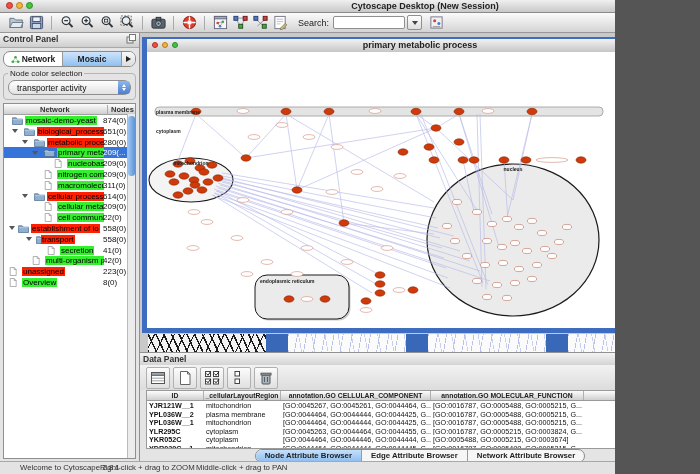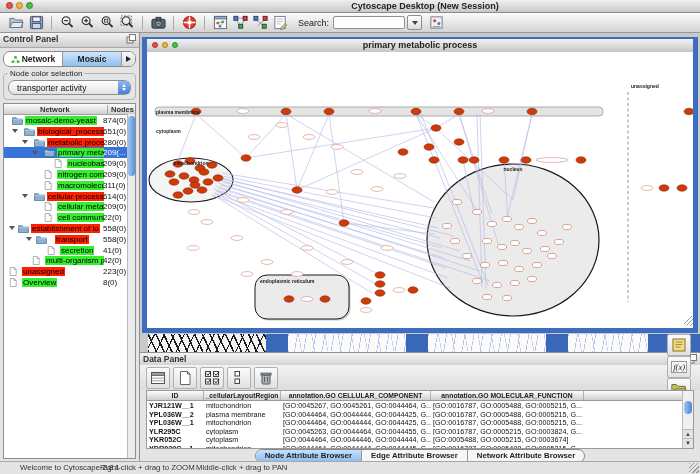--- a/index.html
+++ b/index.html
@@ -1,16 +1,16 @@
 <!DOCTYPE html>
 <html><head>
 <meta charset="utf-8">
 <style>
   html,body{margin:0;padding:0;background:#555;}
-  .app{position:relative;width:700px;height:474px;background:#e2e2e2;overflow:hidden;
+  .app{position:relative;width:615px;height:474px;background:#e2e2e2;overflow:hidden;
        font-family:"Liberation Sans",sans-serif;-webkit-font-smoothing:antialiased;}
   
   .titlebar{position:absolute;left:0;top:0;width:700px;height:12px;
     background:linear-gradient(#f0f0f0,#c8c8c8);border-bottom:1px solid #8a8a8a;}
   .tl{position:absolute;top:2px;width:7px;height:7px;border-radius:50%;box-sizing:border-box;}
   .tl.red{left:6px;background:#ee4f43;border:1px solid #b03028;}
   .tl.yel{left:16px;background:#f5b23c;border:1px solid #b57e1e;}
   .tl.grn{left:26px;background:#46c440;border:1px solid #2a8c26;}
   .titlebar .title{position:absolute;left:150px;right:0;top:1px;text-align:center;
     font-size:9px;font-weight:bold;color:#222;}
@@ -416,21 +416,21 @@
               <span class="tcount">558(0)</span>
             </div>
             <div class="trow">
               <span class="tarrow" style="left: 22px;"></span>
               <span class="ticon" style="left: 32px;">
                 <svg viewBox="0 0 12 10" width="11" height="9">
                   <path d="M0.5 2h4l1 1.5h6V9.5H0.5z" fill="#8fb0d0" stroke="#4a6a8a" stroke-width="0.8"></path>
                   <path d="M0.5 4h11" stroke="#bcd4ea" stroke-width="0.8"></path>
                 </svg>
               </span>
-              <span class="tlabel red" style="left: 51px; max-width: 53px;">transport</span>
+              <span class="tlabel red" style="left: 37px; max-width: 53px;">transport</span>
               <span class="tcount">558(0)</span>
             </div>
             <div class="trow">
               <span class="ticon" style="left: 43px;">
                 <svg viewBox="0 0 10 11" width="8" height="9">
                   <path d="M1.5 0.5h5L9 3v7.5H1.5z" fill="#fff" stroke="#888" stroke-width="0.8"></path>
                   <path d="M6.5 0.5V3H9" fill="none" stroke="#888" stroke-width="0.8"></path>
                 </svg>
               </span>
               <span class="tlabel green" style="left: 56px; max-width: 42px;">secretion</span>

